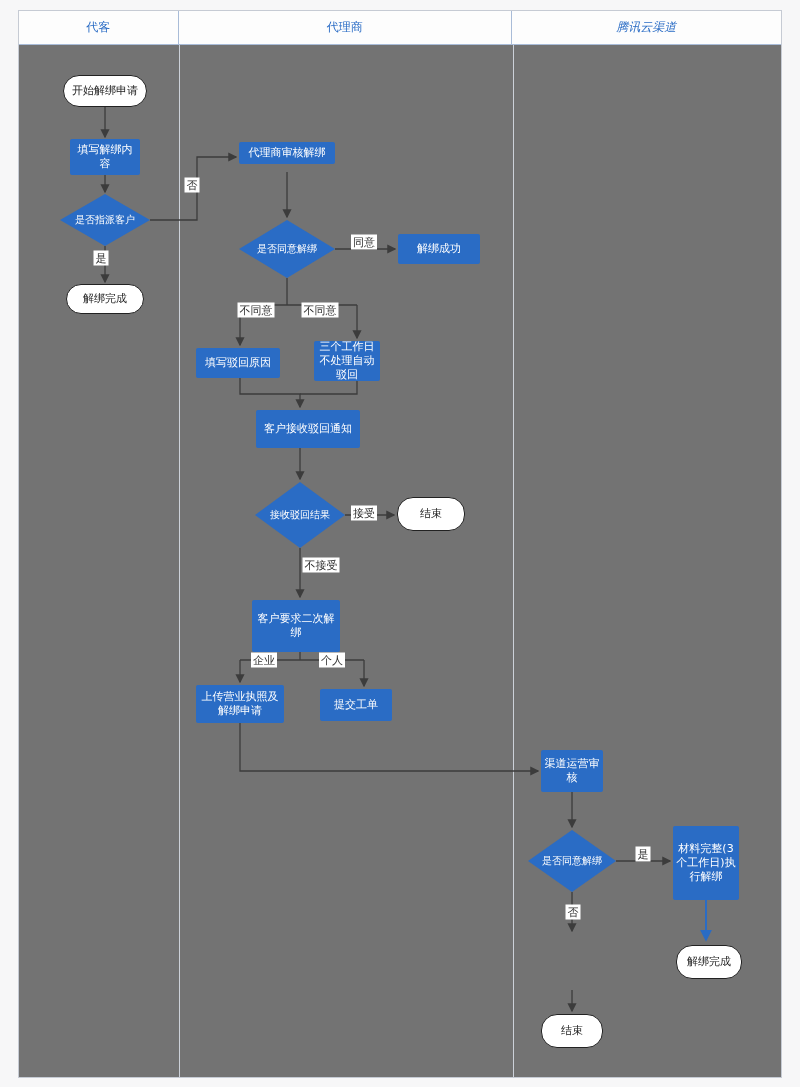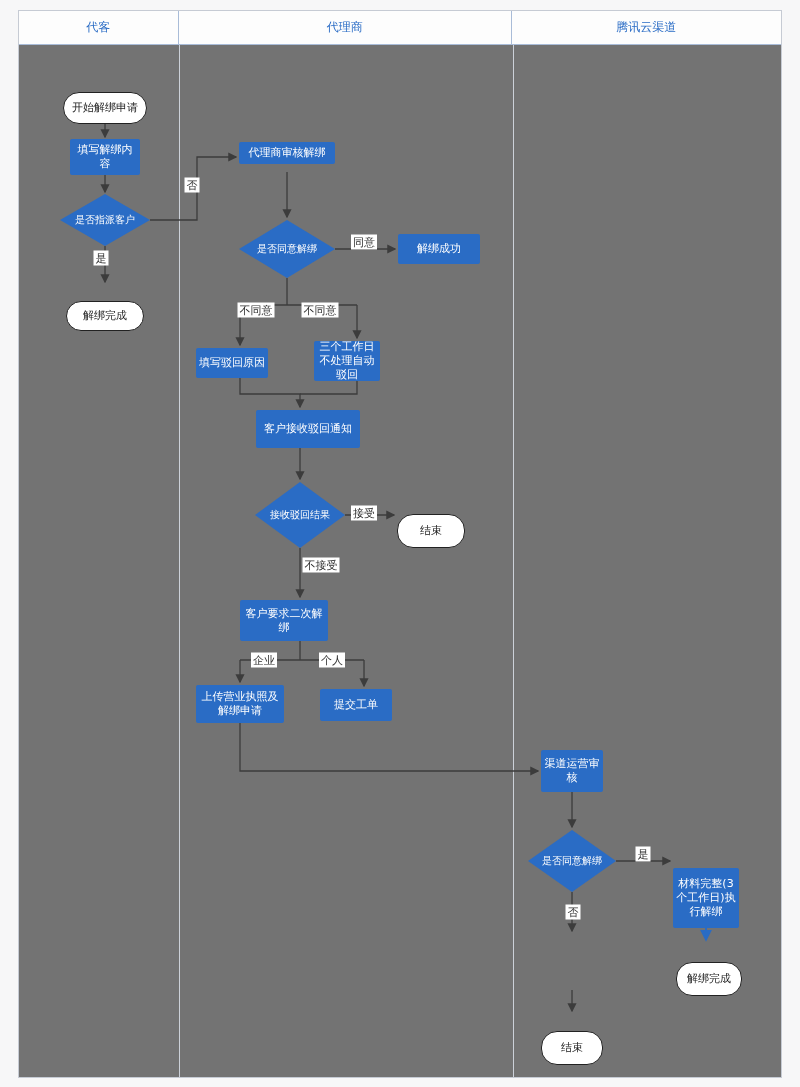--- a/index.html
+++ b/index.html
@@ -1,25 +1,25 @@
 <!DOCTYPE html>
 <html><head>
 <meta charset="utf-8">
 <style>
   html,body{margin:0;padding:0;background:#f7f7f8;font-family:"DejaVu Sans","Liberation Sans",sans-serif;}
   .canvas{position:relative;width:800px;height:1087px;background:#f7f7f8;overflow:hidden;}
   .frame{position:absolute;left:18px;top:10px;width:764px;height:1068px;background:#737373;border:1px solid #c6cbd4;box-sizing:border-box;}
   .lane-headers{position:absolute;left:0;top:0;width:100%;height:34px;display:flex;border-bottom:1px solid #a9bcd8;box-sizing:border-box;}
   .lane-header{display:flex;align-items:center;justify-content:center;font-size:12px;color:#2a6cc5;border-right:1px solid #a9bcd8;box-sizing:border-box;background:#fdfdfd;}
-  .lane-header:last-child{border-right:none;}
+  .lane-header:last-child{border-right:none;font-style:italic;}
   .lane-divider{position:absolute;top:34px;bottom:0;width:1px;background:#ccd1d9;}
   .edges{position:absolute;left:0;top:0;width:800px;height:1087px;pointer-events:none;}
   .node{position:absolute;display:flex;align-items:center;justify-content:center;text-align:center;box-sizing:border-box;font-size:11px;line-height:1.25;}
   .node-rect{background:#2a6cc5;color:#ffffff;border-radius:2px;padding:2px 3px;}
-  .node-terminal{background:#ffffff;color:#1c1c1c;border:1.5px solid #222222;border-radius:16px;padding:2px 4px;margin-top:17px;}
+  .node-terminal{background:#ffffff;color:#1c1c1c;border:1.5px solid #222222;border-radius:16px;padding:2px 4px;}
   .node-diamond{background:#2a6cc5;color:#ffffff;clip-path:polygon(50% 0,100% 50%,50% 100%,0 50%);padding:0 8px;text-align:center;}
   .edge-label{position:absolute;transform:translate(-50%,-50%);font-size:11px;color:#2f2f2f;background:#ffffff;padding:0 2px;white-space:nowrap;}
 </style>
 </head>
 <body>
 
 <div class="canvas">
 
   <div class="frame">
     <div class="lane-headers">
@@ -92,52 +92,52 @@
 
   <div class="node node-rect" style="left:239px;top:142px;width:96px;height:22px">
       <span>代理商审核解绑</span>
     </div>
   <div class="node node-diamond" style="left:239px;top:220px;width:96px;height:58px;font-size:10px">
       <span>是否同意解绑</span>
     </div>
   <div class="node node-rect" style="left:398px;top:234px;width:82px;height:30px">
       <span>解绑成功</span>
     </div>
-  <div class="node node-rect" style="left:196px;top:348px;width:72px;height:30px">
+  <div class="node node-rect" style="left:196px;top:348px;width:84px;height:30px">
       <span>填写驳回原因</span>
     </div>
   <div class="node node-rect" style="left:314px;top:341px;width:66px;height:40px">
       <span>三个工作日不处理自动驳回</span>
     </div>
   <div class="node node-rect" style="left:256px;top:410px;width:104px;height:38px">
       <span>客户接收驳回通知</span>
     </div>
   <div class="node node-diamond" style="left:255px;top:482px;width:90px;height:66px;font-size:10px">
       <span>接收驳回结果</span>
     </div>
   <div class="node node-terminal" style="left:397px;top:497px;width:68px;height:34px">
       <span>结束</span>
     </div>
-  <div class="node node-rect" style="left:240px;top:600px;width:88px;height:41px">
+  <div class="node node-rect" style="left:252px;top:600px;width:88px;height:52px">
       <span>客户要求二次解绑</span>
     </div>
   <div class="node node-rect" style="left:196px;top:685px;width:88px;height:38px">
       <span>上传营业执照及解绑申请</span>
     </div>
   <div class="node node-rect" style="left:320px;top:689px;width:72px;height:32px">
       <span>提交工单</span>
     </div>
 
   <div class="node node-rect" style="left:541px;top:750px;width:62px;height:42px">
       <span>渠道运营审核</span>
     </div>
   <div class="node node-diamond" style="left:528px;top:830px;width:88px;height:62px;font-size:10px">
       <span>是否同意解绑</span>
     </div>
-  <div class="node node-rect" style="left:673px;top:868px;width:66px;height:60px">
+  <div class="node node-rect" style="left:673px;top:826px;width:66px;height:74px">
       <span>材料完整(3个工作日)执行解绑</span>
     </div>
   <div class="node node-terminal" style="left:676px;top:945px;width:66px;height:34px">
       <span>解绑完成</span>
     </div>
   <div class="node node-terminal" style="left:541px;top:1014px;width:62px;height:34px">
       <span>结束</span>
     </div>
 
   <span class="edge-label" style="left:192px;top:185px">否</span>

